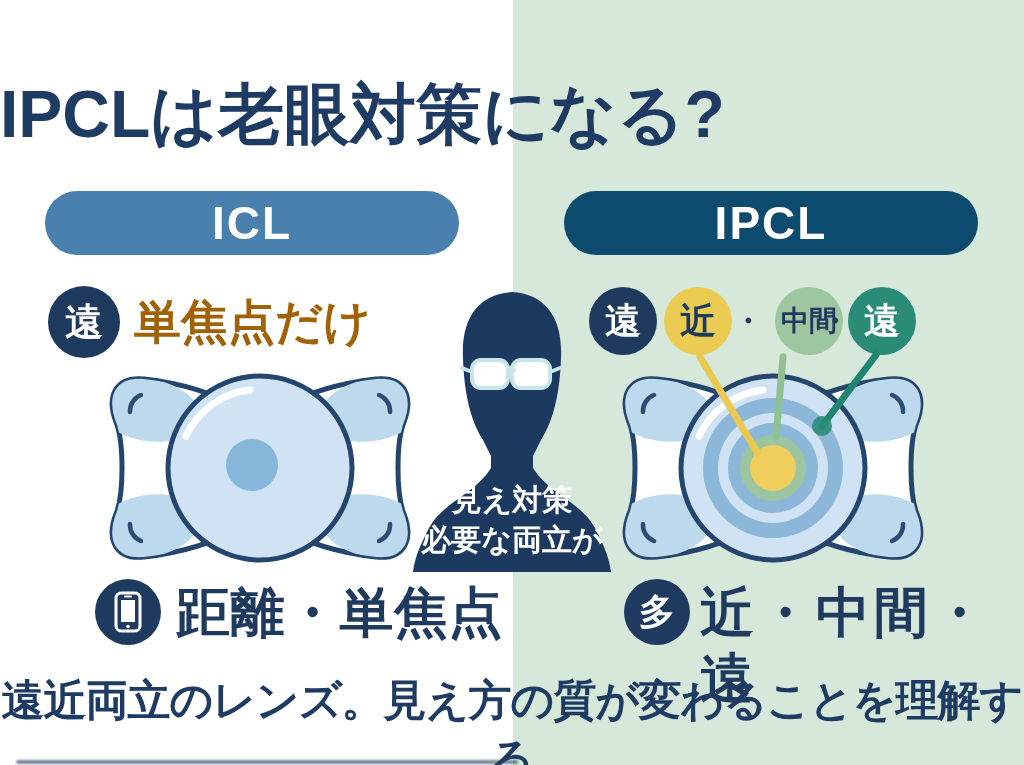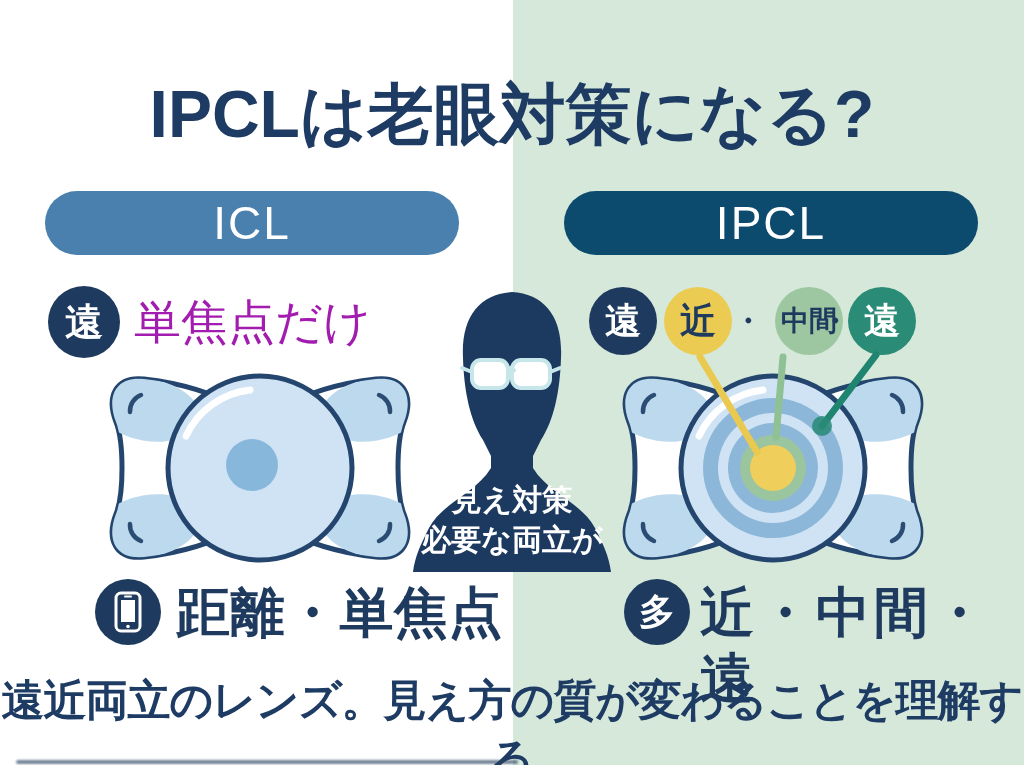--- a/index.html
+++ b/index.html
@@ -2,40 +2,40 @@
 <html><head>
 <meta charset="utf-8">
 <style>
   * { margin:0; padding:0; box-sizing:border-box; }
   html,body { width:1024px; height:765px; overflow:hidden; }
   body { font-family:"Liberation Sans","DejaVu Sans",sans-serif; }
   .canvas { position:relative; width:1024px; height:765px; background:#ffffff; overflow:hidden; }
 
   .bg-right { position:absolute; left:513px; top:0; width:511px; height:765px; background:#d5e8da; }
 
-  .title { position:absolute; left:0; top:70px; width:1024px; text-align:center;
+  .title { position:absolute; left:0; top:70px; width:1024px; text-align:left;
            font-size:66px; font-weight:800; color:#1d3b63; letter-spacing:0px; }
 
   .pill { position:absolute; top:191px; width:414px; height:64px; border-radius:32px;
           display:flex; align-items:center; justify-content:center;
-          color:#ffffff; font-size:46px; font-weight:400; letter-spacing:2px; }
+          color:#ffffff; font-size:46px; font-weight:700; letter-spacing:2px; }
   .pill-icl  { left:45px;  background:#4a80ad; }
   .pill-ipcl { left:564px; background:#0c4a6e; }
 
   .badge { position:absolute; border-radius:50%; display:flex; align-items:center;
            justify-content:center; font-weight:800; }
   .b-navy  { background:#1e3a5f; color:#ffffff; }
   .b-yellow{ background:#eccb52; color:#1e3a5f; }
   .b-green { background:#9cc7a0; color:#1e3a5f; }
   .b-teal  { background:#2a8b76; color:#ffffff; }
 
   .badge-row-dot { position:absolute; top:287px; height:68px; line-height:68px;
                    color:#1e3a5f; font-size:30px; font-weight:800; }
 
-  .feature-text { position:absolute; color:#a21caf; font-weight:400;text-align:center; }
+  .feature-text { position:absolute; color:#a16207; font-weight:700;text-align:center; }
 
   .lens-svg { position:absolute; width:320px; height:200px; }
 
   .overlay-svg { position:absolute; left:0; top:0; width:1024px; height:765px; pointer-events:none; }
 
   .silhouette { position:absolute; left:395px; top:288px; width:234px; height:284px; }
   .silhouette-caption { position:absolute; left:0; top:192px; width:100%; text-align:center;
       color:#ffffff; font-size:30px; font-weight:800; line-height:40px; }
 
   .bottom-row-circle { position:absolute; top:579px; width:66px; height:66px; border-radius:50%;

